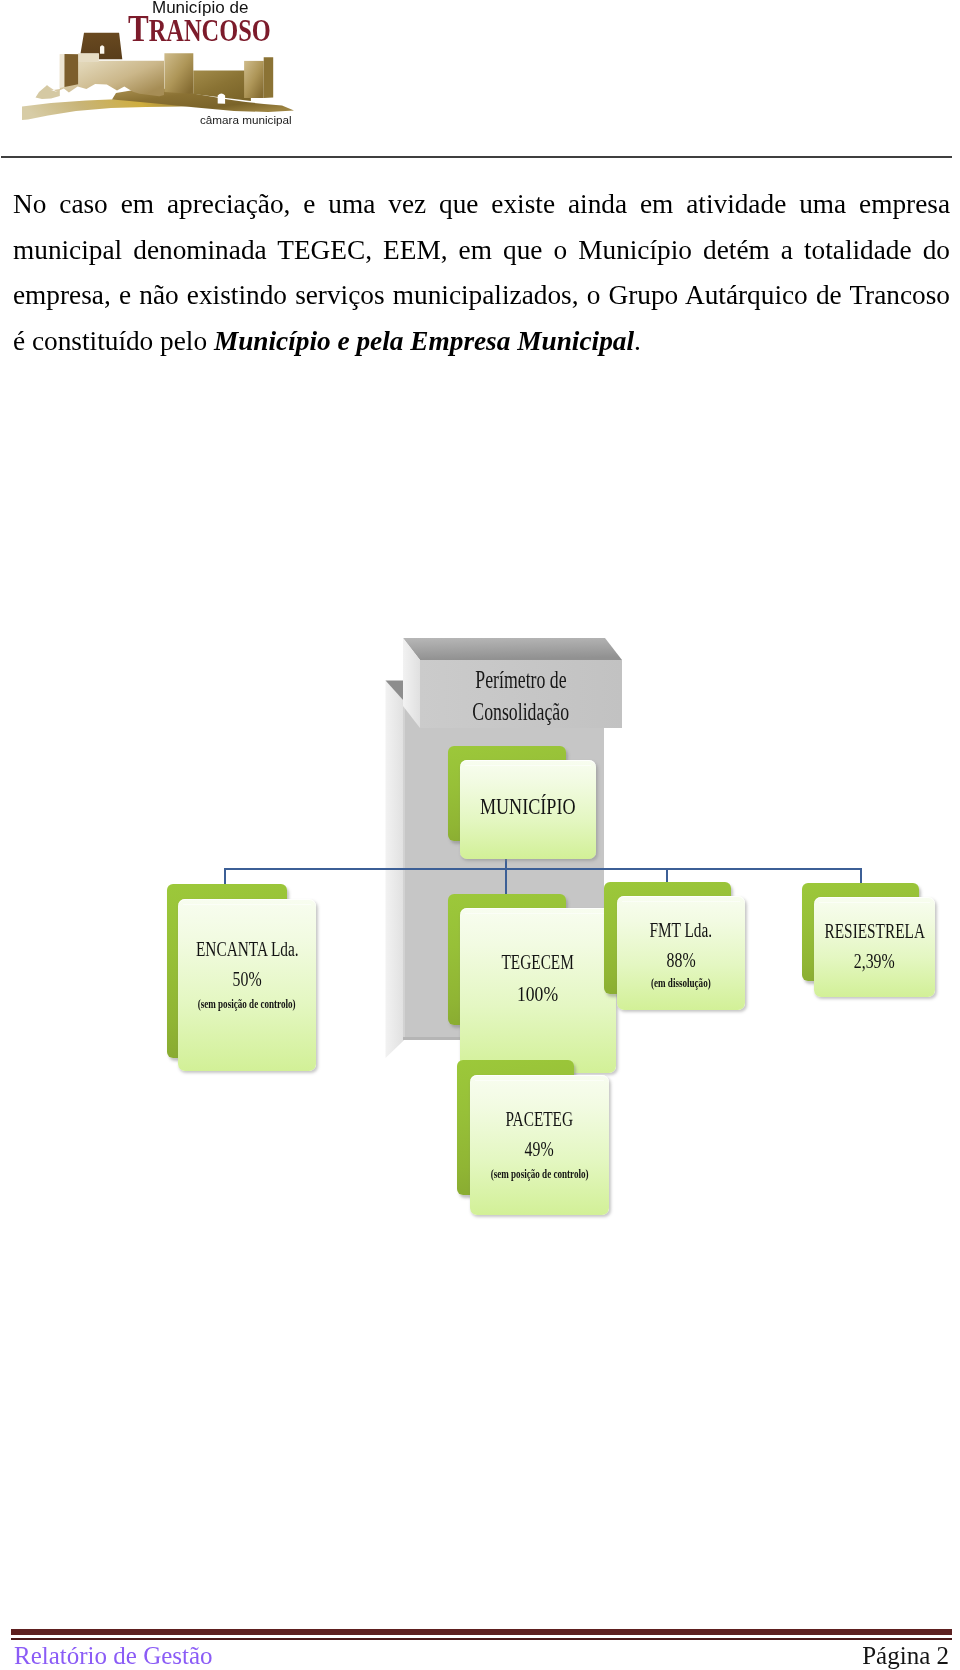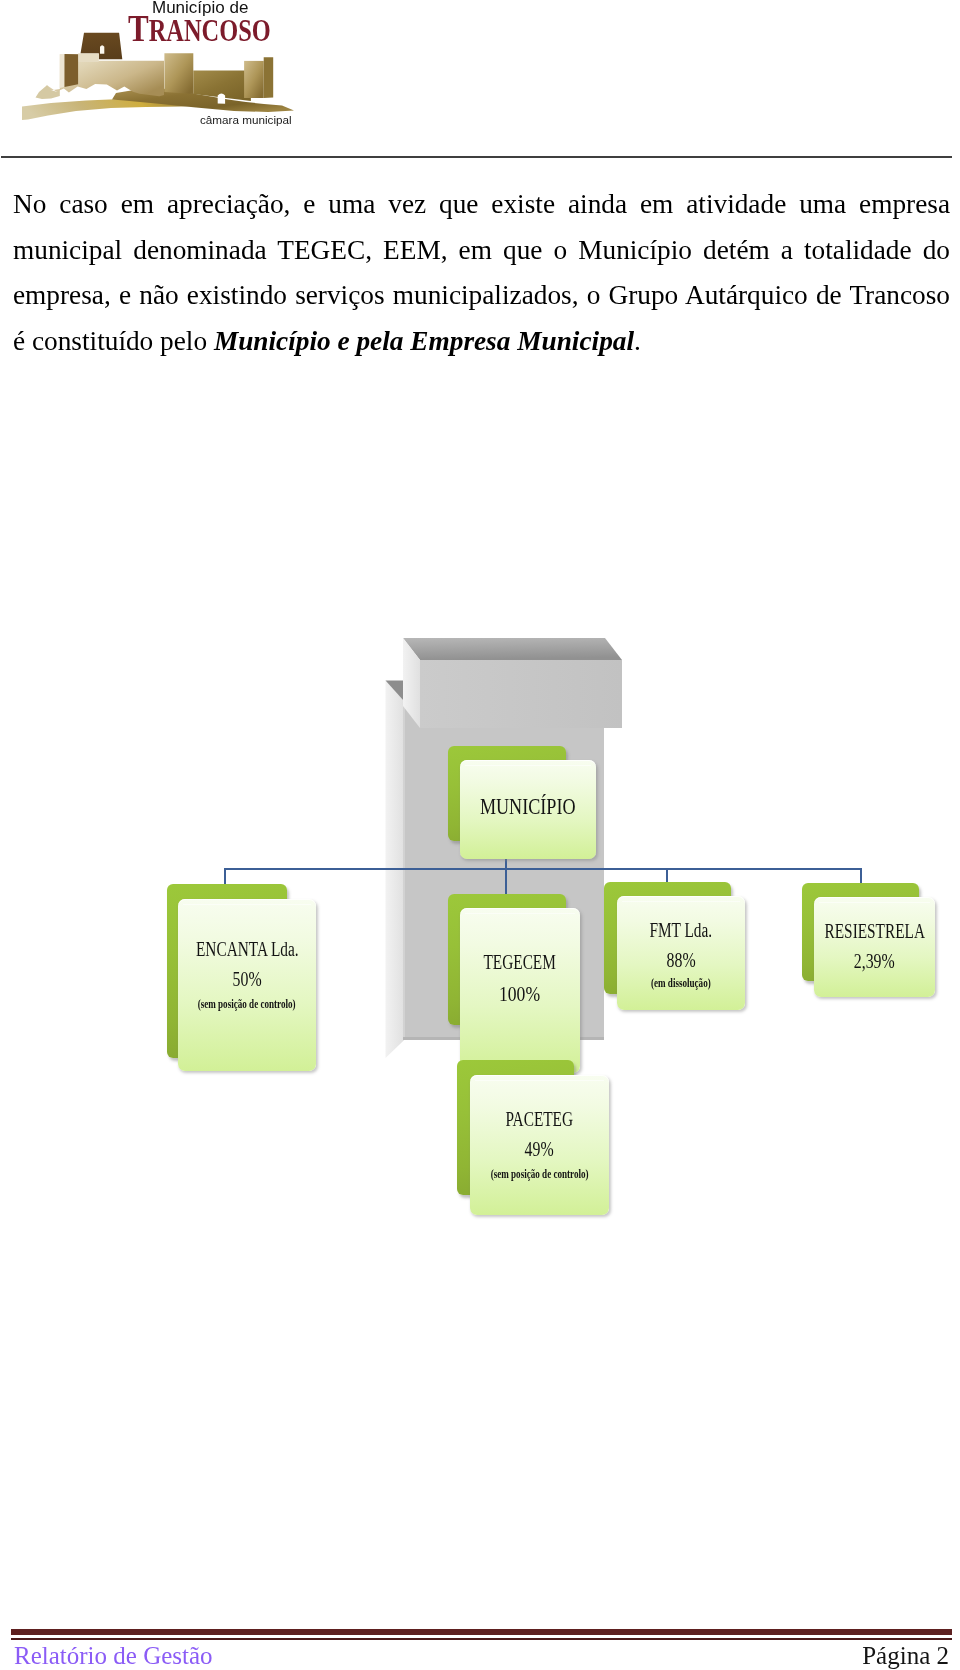--- a/index.html
+++ b/index.html
@@ -169,20 +169,24 @@
       <polygon points="385.5,680.4 404.2,680.4 404.2,701.3" fill="#8D8D8D"></polygon>
 
       <polygon points="403,638 605,638 622,660 420,660" fill="url(#gLidTop)"></polygon>
 
       <polygon points="403,638 420,660 420,728 403,706" fill="url(#gSide)"></polygon>
 
       <rect x="420" y="660" width="202" height="68" fill="url(#gFront)"></rect>
 
       <rect x="403" y="1037" width="201" height="3" fill="#B5B5B5"></rect>
     </svg>
+    <div id="perimeter-label">
+      <div>Perímetro de</div>
+      <div>Consolidação</div>
+    </div>
 
     <div class="conn" style="left:505px;top:857px;width:2px;height:12px;"></div>
     <div class="conn" style="left:224px;top:867.5px;width:638px;height:2.2px;"></div>
     <div class="conn" style="left:224px;top:867.5px;width:2px;height:16px;"></div>
     <div class="conn" style="left:505px;top:867.5px;width:2px;height:27px;"></div>
     <div class="conn" style="left:665.6px;top:867.5px;width:2px;height:14.5px;"></div>
     <div class="conn" style="left:859.6px;top:867.5px;width:2.2px;height:15.5px;"></div>
     <div class="conn" style="left:505px;top:1040px;width:2px;height:20px;"></div>
 
     <div class="gbox" style="left:448px;top:746px;">
@@ -196,21 +200,21 @@
       <div class="shadow" style="width:120px;height:174px;"></div>
       <div class="face" style="left:11px;top:15px;width:138px;height:172px;">
         <div class="tw" style="top:39px;"><span class="t1">ENCANTA Lda.</span></div>
         <div class="tw" style="top:69px;"><span class="t2">50%</span></div>
         <div class="tw" style="top:95px;"><span class="t3">(sem posição de controlo)</span></div>
       </div>
     </div>
 
     <div class="gbox" style="left:448px;top:894px;">
       <div class="shadow" style="width:118px;height:131px;"></div>
-      <div class="face" style="left:12px;top:14px;width:120px;height:165px;">
+      <div class="face" style="left:12px;top:14px;width:120px;height:165px;padding-left:36px;">
         <div class="tw" style="top:43px;"><span class="t1">TEGECEM</span></div>
         <div class="tw" style="top:75px;"><span class="t2" style="transform:scaleX(0.805)">100%</span></div>
       </div>
     </div>
 
     <div class="gbox" style="left:604px;top:882px;">
       <div class="shadow" style="width:127px;height:112px;"></div>
       <div class="face" style="left:13px;top:14px;width:128px;height:114px;">
         <div class="tw" style="top:23px;"><span class="t1">FMT Lda.</span></div>
         <div class="tw" style="top:53px;"><span class="t2">88%</span></div>

